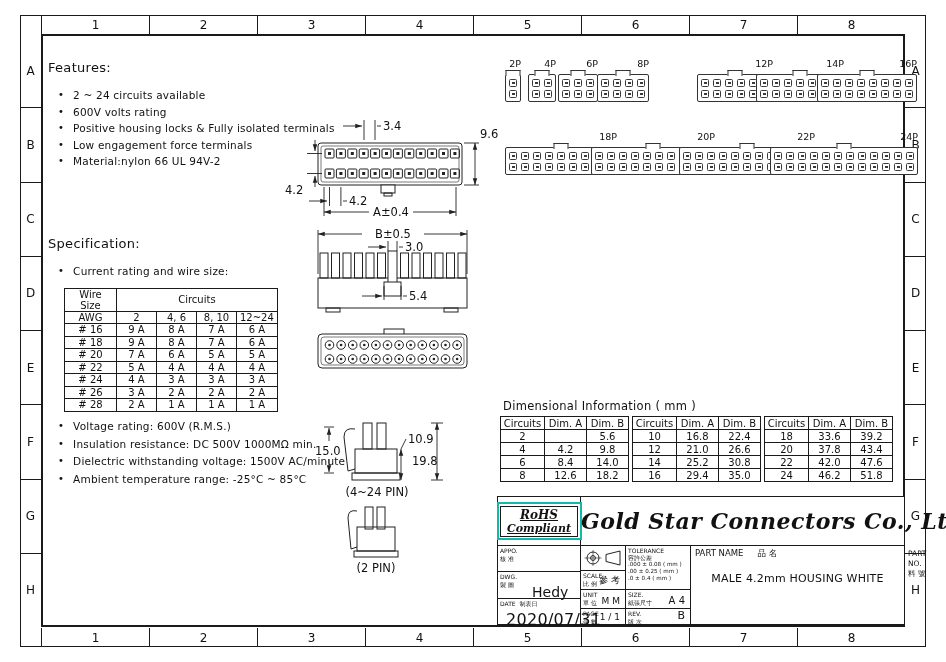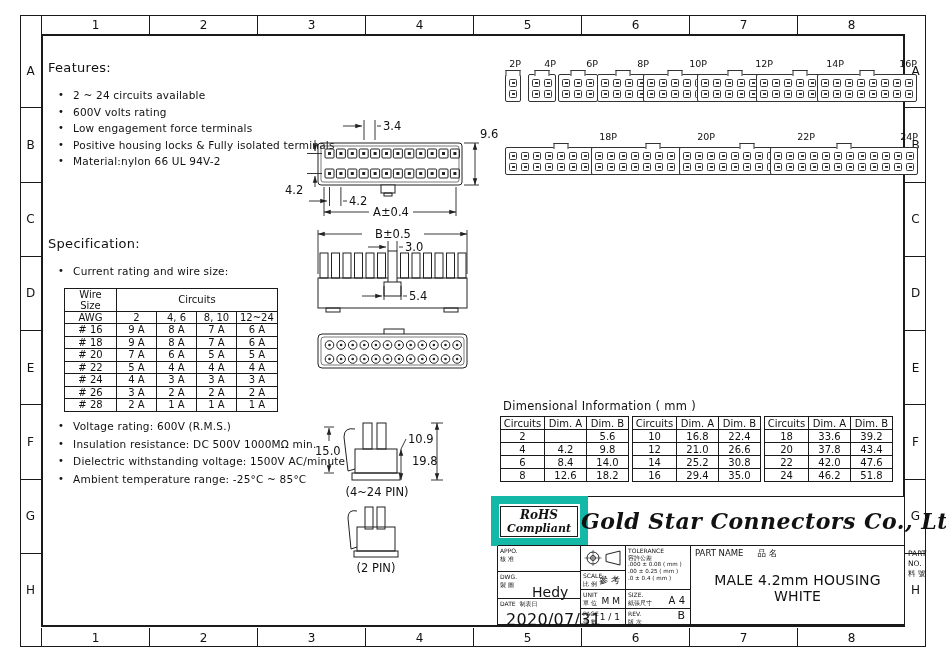--- a/index.html
+++ b/index.html
@@ -53,21 +53,21 @@
 .dimgroups{display:flex;gap:3px;}
 .dimtable{border-collapse:collapse;}
 .dimtable th,.dimtable td{border:1px solid #1a1a1a;font-size:10px;font-weight:normal;text-align:center;height:13px;padding:0 2px;}
 .dimtable th{width:44px;}
 .dimtable .wA,.dimtable .wB{width:42px;}
 
 
 .titleblock{position:absolute;left:497px;top:496px;width:408px;height:129px;border:1.5px solid #1a1a1a;display:flex;flex-direction:column;background:#fff;}
 .tb-row1{height:48px;display:flex;}
 .rohs-cell{width:83px;border-right:1.5px solid #1a1a1a;display:flex;align-items:center;justify-content:center;}
-.rohs-outer{border:8px solid #14b8a6;padding:1.5px;}
+.rohs-outer{border:2px solid #14b8a6;padding:1.5px;text-decoration:underline;}
 .rohs-inner{border:1px solid #1a1a1a;padding:1px 6px;text-align:center;font-family:"DejaVu Serif",serif;font-style:italic;font-weight:bold;}
 .rohs-l1{font-size:12px;line-height:14px;}
 .rohs-l2{font-size:11px;line-height:13px;}
 .company-cell{flex:1;display:flex;align-items:center;justify-content:center;font-family:"DejaVu Serif",serif;font-style:italic;font-weight:bold;font-size:22px;letter-spacing:.5px;white-space:nowrap;}
 .tb-row2{flex:1;display:flex;border-top:1.5px solid #1a1a1a;}
 .tb-col1{width:83px;border-right:1px solid #1a1a1a;display:flex;flex-direction:column;}
 .tb-col1 .tb-cell{flex:1;position:relative;}
 .tb-col1 .tb-cell + .tb-cell{border-top:1px solid #1a1a1a;}
 .tb-col2{width:110px;display:flex;border-right:1px solid #1a1a1a;}
 .tb-subL{width:45px;border-right:1px solid #1a1a1a;display:flex;flex-direction:column;}
@@ -82,21 +82,21 @@
 .cell-rev{flex:1;border-top:1px solid #1a1a1a;}
 .lbl-en{position:absolute;top:1px;left:2px;font-size:6px;letter-spacing:0;}
 .lbl-cn{position:absolute;top:8.5px;left:2px;font-size:6px;}
 .vv{position:absolute;right:5px;bottom:2px;font-size:9px;}
 .tol-line{font-size:5.6px;line-height:7px;white-space:nowrap;}
 .tol-lbl{font-size:6px;line-height:7px;}
 .tb-col3{flex:1;display:flex;justify-content:flex-end;}
 .cell-pname{flex:1;position:relative;}
 .cell-pno{height:26px;border-top:1px solid #404040;position:relative;}
 .pn-lblrow{position:absolute;top:2px;left:4px;font-size:8.5px;display:flex;gap:14px;}
-.pname-val{position:absolute;left:0;right:0;top:26px;text-align:center;font-size:14px;letter-spacing:.2px;}
+.pname-val{position:absolute;left:0;right:0;top:26px;text-align:center;font-size:11px;letter-spacing:.2px;}
 .pno-lbl{position:absolute;left:4px;top:2px;font-size:7.5px;line-height:10px;}
 .pno-val{position:absolute;left:60px;right:0;top:5px;text-align:center;font-size:13px;}
 .val-dwg{position:absolute;left:34px;top:12px;font-size:14px;}
 .val-date{position:absolute;left:8px;top:11px;font-size:16px;letter-spacing:.3px;}
 </style>
 </head>
 <body>
 
 <svg width="0" height="0" style="position:absolute">
   <defs>
@@ -157,24 +157,24 @@
 
   <div class="features">
     <div class="sec-title">Features:</div>
     <div class="bullet">
         <span>2 ~ 24 circuits available</span>
       </div>
     <div class="bullet">
         <span>600V volts rating</span>
       </div>
     <div class="bullet">
+        <span>Positive housing locks &amp; Fully isolated terminals</span>
+      </div>
+    <div class="bullet">
         <span>Low engagement force terminals</span>
-      </div>
-    <div class="bullet">
-        <span>Positive housing locks &amp; Fully isolated terminals</span>
       </div>
     <div class="bullet">
         <span>Material:nylon 66 UL 94V-2</span>
       </div>
   </div>
 
   <div class="spec">
     <div class="sec-title">Specification:</div>
     <div class="bullet">
         <span>Current rating and wire size:</span>
@@ -498,35 +498,20 @@
         <div class="gpin"></div>
         <div class="gpin"></div>
         <div class="gpin"></div>
         <div class="gpin"></div>
         <div class="gpin"></div>
         <div class="gpin"></div>
         <div class="gpin"></div>
         <div class="gpin"></div>
       </div>
   </div>
-  <div class="gconn" style="left:643px;top:58px">
-    <span class="glabel">10P</span>
-    <div class="gbody" style="grid-template-columns: repeat(5, 10px);">
-        <div class="gpin"></div>
-        <div class="gpin"></div>
-        <div class="gpin"></div>
-        <div class="gpin"></div>
-        <div class="gpin"></div>
-        <div class="gpin"></div>
-        <div class="gpin"></div>
-        <div class="gpin"></div>
-        <div class="gpin"></div>
-        <div class="gpin"></div>
-      </div>
-  </div>
   <div class="gconn" style="left:697px;top:58px">
     <span class="glabel">12P</span>
     <div class="gbody" style="grid-template-columns: repeat(6, 10px);">
         <div class="gpin"></div>
         <div class="gpin"></div>
         <div class="gpin"></div>
         <div class="gpin"></div>
         <div class="gpin"></div>
         <div class="gpin"></div>
         <div class="gpin"></div>

